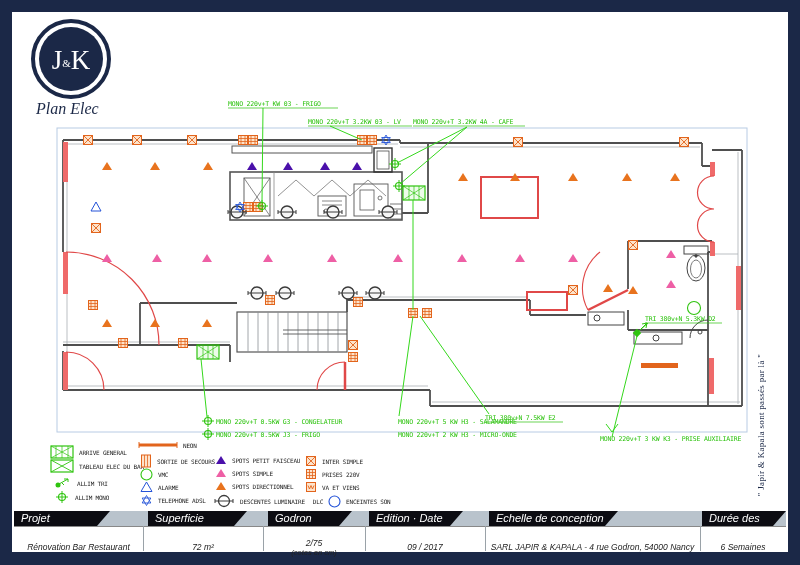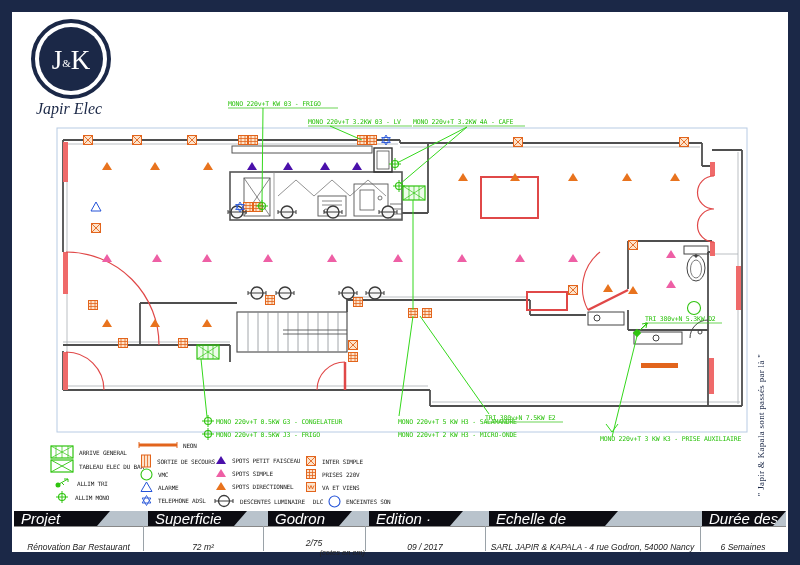--- a/index.html
+++ b/index.html
@@ -17,40 +17,40 @@
   
   #plan-svg{position:absolute;left:0;top:0;}
   
   .lg{position:absolute;display:flex;align-items:center;gap:5px;
       font-family:"DejaVu Sans Mono",monospace;font-size:6px;color:#222;
       letter-spacing:-0.2px;white-space:nowrap;}
   .lg svg{flex:0 0 auto;}
   
   .tb-band{position:absolute;left:14px;top:511px;width:772px;height:15px;background:#b9c3cc;}
   .tb-flag{position:absolute;top:511px;height:15px;background:#0c0c12;color:#fff;
-           font-style:italic;font-size:15px;line-height:15px;padding-left:7px;box-sizing:border-box;
+           font-style:italic;font-size:11px;line-height:15px;padding-left:7px;box-sizing:border-box;
            clip-path:polygon(0 0,100% 0,calc(100% - 13px) 100%,0 100%);}
   .tb-vals{position:absolute;left:14px;top:526px;width:772px;height:25px;background:#fff;
            border-top:1px solid #888;}
   .tb-sep{position:absolute;top:526px;height:25px;width:1px;background:#9aa2a8;}
   .tb-val{position:absolute;top:526px;height:42px;display:flex;flex-direction:column;
           justify-content:center;text-align:center;font-style:italic;font-size:8.5px;color:#222;}
-  .tb-val .sub{font-size:7.5px;text-align:right;}
+  .tb-val .sub{font-size:7.5px;}
 </style>
 </head>
 <body>
 
 <div class="sheet"></div>
 
 <svg class="abs" style="left:26px;top:14px" width="90" height="90" viewBox="0 0 90 90">
   <circle cx="45" cy="45" r="38" fill="#ffffff" stroke="#1b2847" stroke-width="4"></circle>
   <circle cx="45" cy="45" r="32" fill="#1b2847"></circle>
   <text x="45" y="55" text-anchor="middle" fill="#ffffff" font-family="Liberation Serif,serif" font-size="27"><tspan>J</tspan><tspan font-size="11" dy="-2">&amp;</tspan><tspan dy="2">K</tspan></text>
 </svg>
-<div class="logo-sub">Japir Elec</div>
+<div class="logo-sub">Plan Elec</div>
 
 <div class="wm">" Japir &amp; Kapala sont passés par là "</div>
 
 <svg id="plan-svg" width="800" height="565" viewBox="0 0 800 565">
   <defs>
     <g id="sym-x">
         <rect x="-4.5" y="-4.5" width="9" height="9" fill="#fde3cb" stroke="#e2641c" stroke-width="1"></rect>
         <path d="M-4.5,-4.5 L4.5,4.5 M4.5,-4.5 L-4.5,4.5" stroke="#e2641c" stroke-width="0.9" fill="none"></path>
       </g>
     <g id="sym-h">

